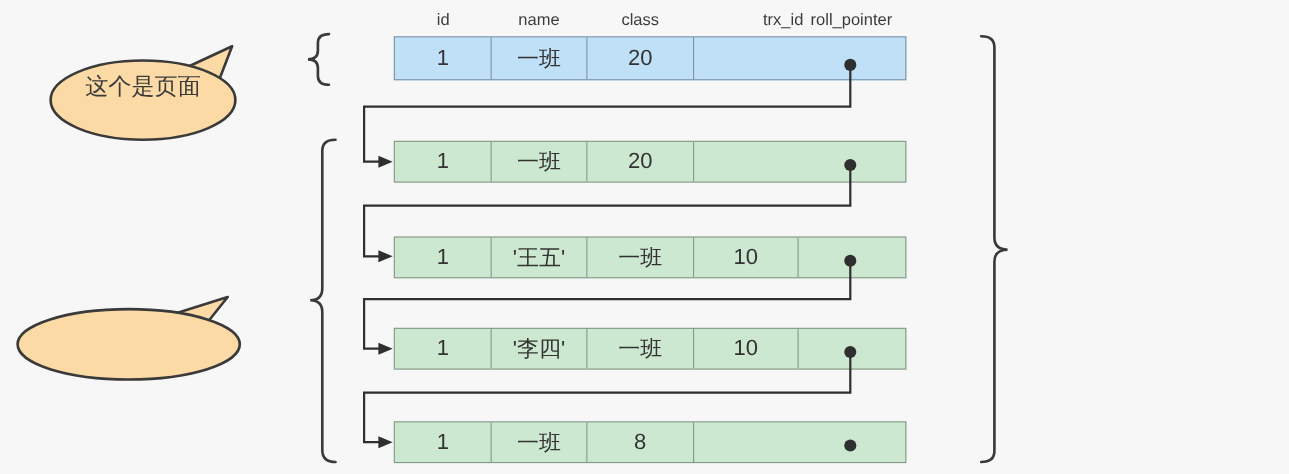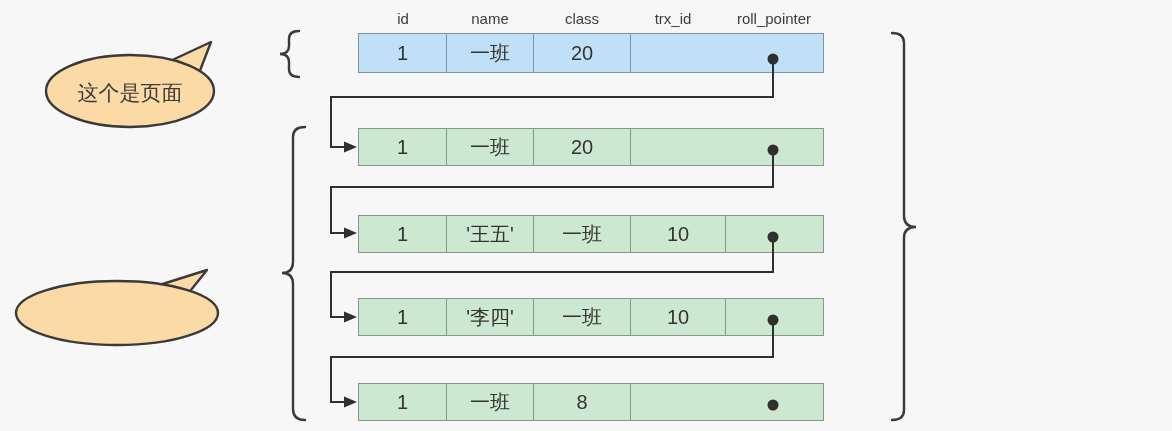--- a/index.html
+++ b/index.html
@@ -31,21 +31,21 @@
   }
 </style>
 </head>
 <body>
 
 <div class="canvas">
 
   <span class="col-header" style="left:403px">id</span>
   <span class="col-header" style="left:490px">name</span>
   <span class="col-header" style="left:582px">class</span>
-  <span class="col-header" style="left:673px">trx_id</span>
+  <span class="col-header" style="left:712px">trx_id</span>
   <span class="col-header" style="left:774px">roll_pointer</span>
 
   <div class="row page">
     <div class="cell">1</div>
     <div class="cell">一班</div>
     <div class="cell">20</div>
     <div class="cell"></div>
   </div>
 
   <div class="row undo" style="top:128px">
@@ -116,19 +116,19 @@
       <path d="M 150,288 L 207,270 L 183,300 Z" stroke="#3a3a3a" stroke-width="2.4" stroke-linejoin="round" fill="#fbdaa5"></path>
       <ellipse cx="117" cy="313" rx="101" ry="32" stroke="#3a3a3a" stroke-width="2.4" fill="#fbdaa5"></ellipse>
     </g>
 
     <g>
       <path d="M 988,207 L 948,230 L 1016,220 Z" stroke="#3a3a3a" stroke-width="2.4" stroke-linejoin="round" fill="#fbdaa5"></path>
       <ellipse cx="1057" cy="176" rx="102" ry="48" stroke="#3a3a3a" stroke-width="2.4" fill="#fbdaa5"></ellipse>
     </g>
   </svg>
 
-  <div class="bubble-text" style="left:40px;top:80px;width:180px">
+  <div class="bubble-text" style="left:40px;top:66px;width:180px">
     <div>这个是页面</div>
   </div>
 
 
 
 </div>
 
 </body></html>

